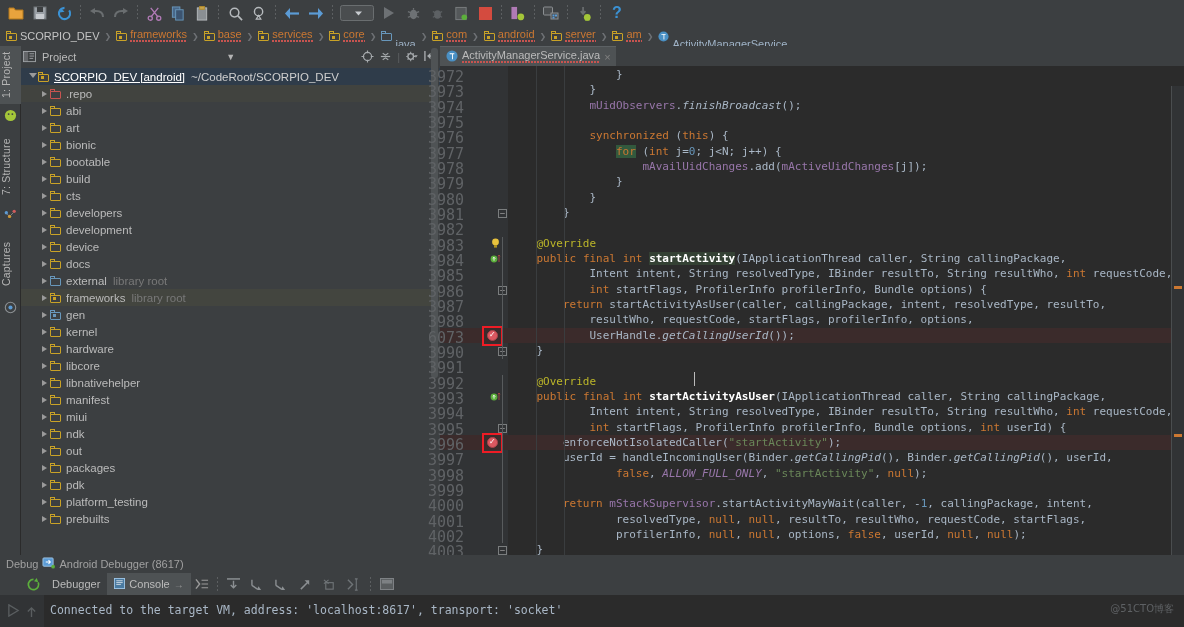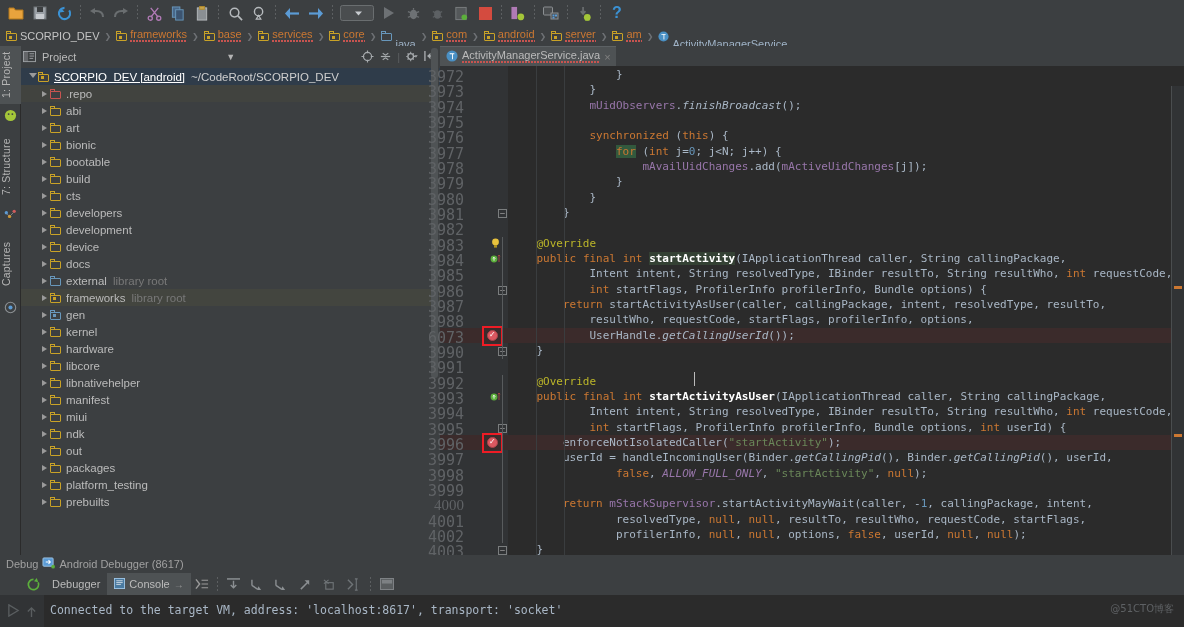--- a/index.html
+++ b/index.html
@@ -709,20 +709,30 @@
         </div>
         <div class="trow">
           <span class="tw">
             <span class="tri"></span>
           </span>
           <span class="fico">
             <span class="tab"></span>
             <span class="body"></span>
           </span>
           <span class="tname">packages</span>
+        </div>
+        <div class="trow">
+          <span class="tw">
+            <span class="tri"></span>
+          </span>
+          <span class="fico">
+            <span class="tab"></span>
+            <span class="body"></span>
+          </span>
+          <span class="tname">pdk</span>
         </div>
         <div class="trow">
           <span class="tw">
             <span class="tri"></span>
           </span>
           <span class="fico">
             <span class="tab"></span>
             <span class="body"></span>
           </span>
           <span class="tname">platform_testing</span>
@@ -800,21 +810,21 @@
             </svg></div>
           <div class="ln" style="top: 339.26px;">3994</div>
           <div class="ln" style="top: 354.59px;">3995</div>
           <div class="gutter-hl" style="top: 368.92px;"></div>
           <div class="ln" style="top: 369.92px;">3996</div>
           <div class="bp" style="left: 47px; top: 370.92px;"></div>
           <div class="redbox" style="left: 42px; top: 366.92px;"></div>
           <div class="ln" style="top: 385.25px;">3997</div>
           <div class="ln" style="top: 400.58px;">3998</div>
           <div class="ln" style="top: 415.91px;">3999</div>
-          <div class="ln" style="top: 431.24px; font-family: Liberation Serif, serif;">4000</div>
+          <div class="ln" style="top: 431.24px;">4000</div>
           <div class="ln" style="top: 446.57px;">4001</div>
           <div class="ln" style="top: 461.9px;">4002</div>
           <div class="ln" style="top: 477.23px;">4003</div>
           <div class="ln" style="top: 492.56px;">4004</div>
           <div class="ln" style="top: 507.89px;">4005</div>
           <div class="ln" style="top: 523.22px;">4006</div>
           <div class="ovr" style="left: 50px; top: 524.22px;"><svg width="12" height="11" viewBox="0 0 12 11">
               <circle cx="4" cy="6" r="3.4" fill="#5caf3c"></circle>
               <path d="M4 4.3v3.4M2.7 5.6L4 4.3l1.3 1.3" stroke="#fff" stroke-width=".9" fill="none"></path>
               <path d="M9 9V2M7.8 3.2L9 2l1.2 1.2" stroke="#a04545" stroke-width="1" fill="none"></path>

